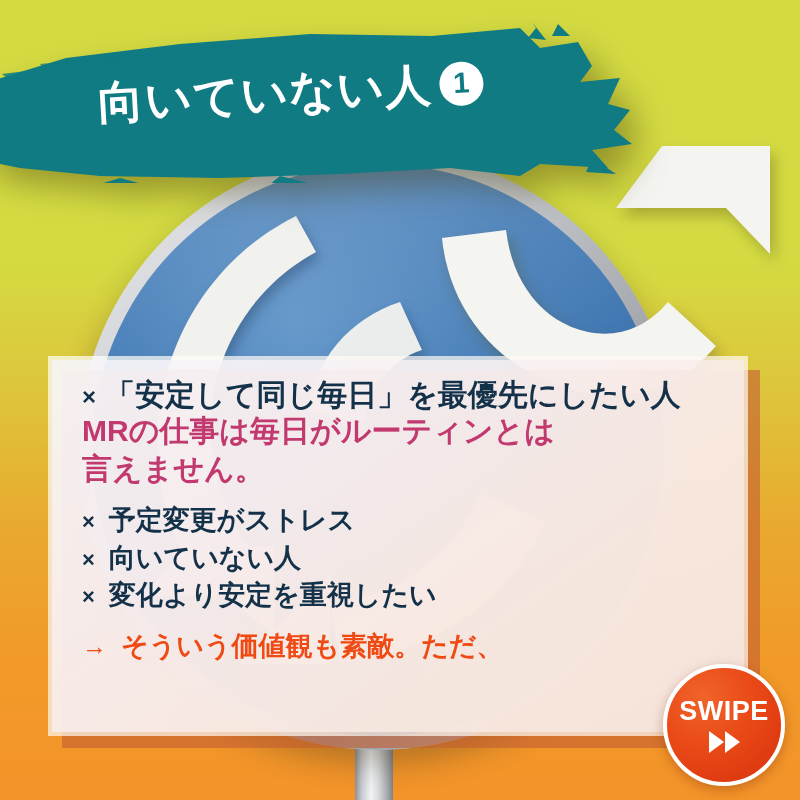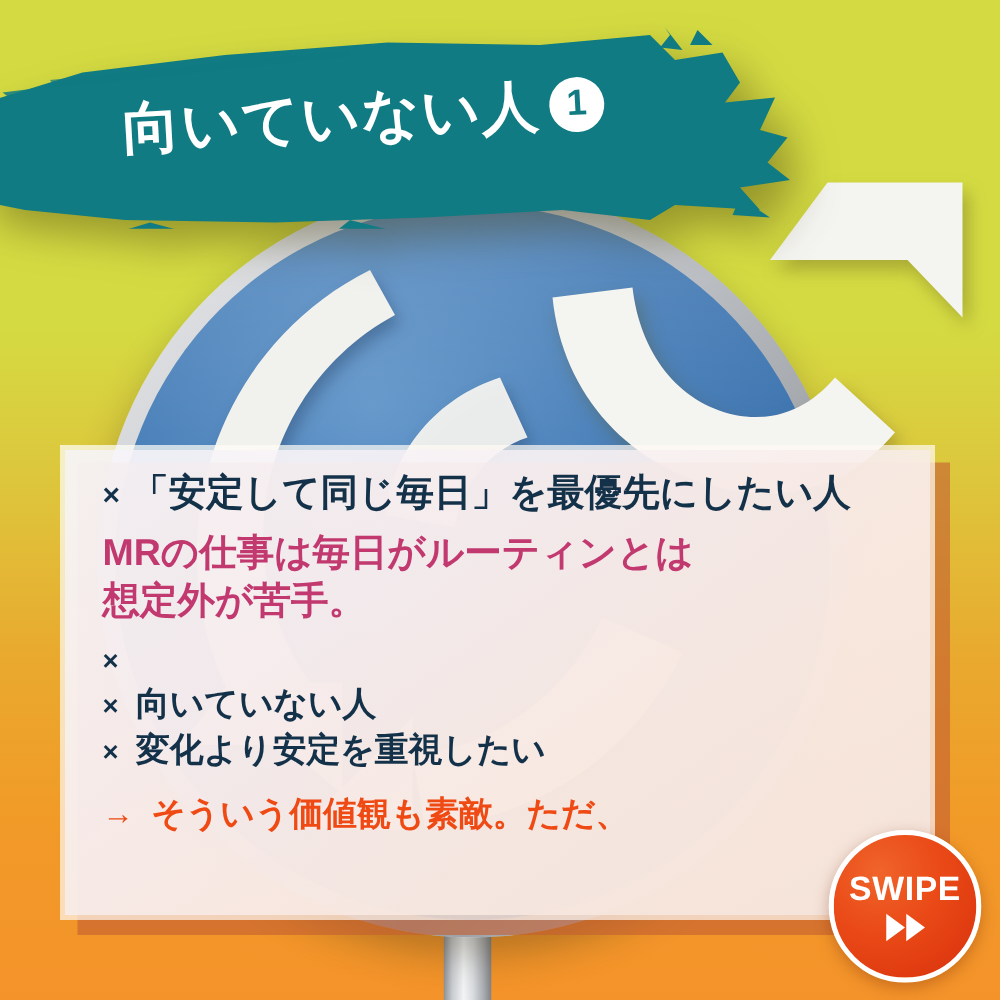--- a/index.html
+++ b/index.html
@@ -97,21 +97,21 @@
 
   
   .head-line {
     display:flex; align-items:baseline; gap:9px;
     font-size:30px; font-weight:bold; color:#133149;
     white-space:nowrap; line-height:1.12;
   }
   .head-line .xm { font-size:24px; font-weight:bold; }
 
   .lead {
-    margin-top:12px;
+    margin-top:0;
     font-size:30px; font-weight:bold; color:#c2396f;
     line-height:1.28; white-space:nowrap;
   }
 
   .bullets { margin-top:14px; }
   .bullet {
     display:flex; align-items:baseline; gap:14px;
     font-size:27px; font-weight:bold; color:#133149;
     line-height:1.38; white-space:nowrap;
   }
@@ -216,26 +216,27 @@
   <div class="card-outer">
     <div class="card">
 
       <div class="head-line">
         <span class="xm">×</span>
         <span>「安定して同じ毎日」を最優先にしたい人</span>
       </div>
 
       <div class="lead">
         <div>MRの仕事は毎日がルーティンとは</div>
-        <div>想定外が苦手。</div>
+        <div>言えません。</div>
       </div>
 
       <div class="bullets">
         <div class="bullet">
           <span class="xm">×</span>
+          <span>予定変更がストレス</span>
         </div>
         <div class="bullet">
           <span class="xm">×</span>
           <span>向いていない人</span>
         </div>
         <div class="bullet">
           <span class="xm">×</span>
           <span>変化より安定を重視したい</span>
         </div>
       </div>

